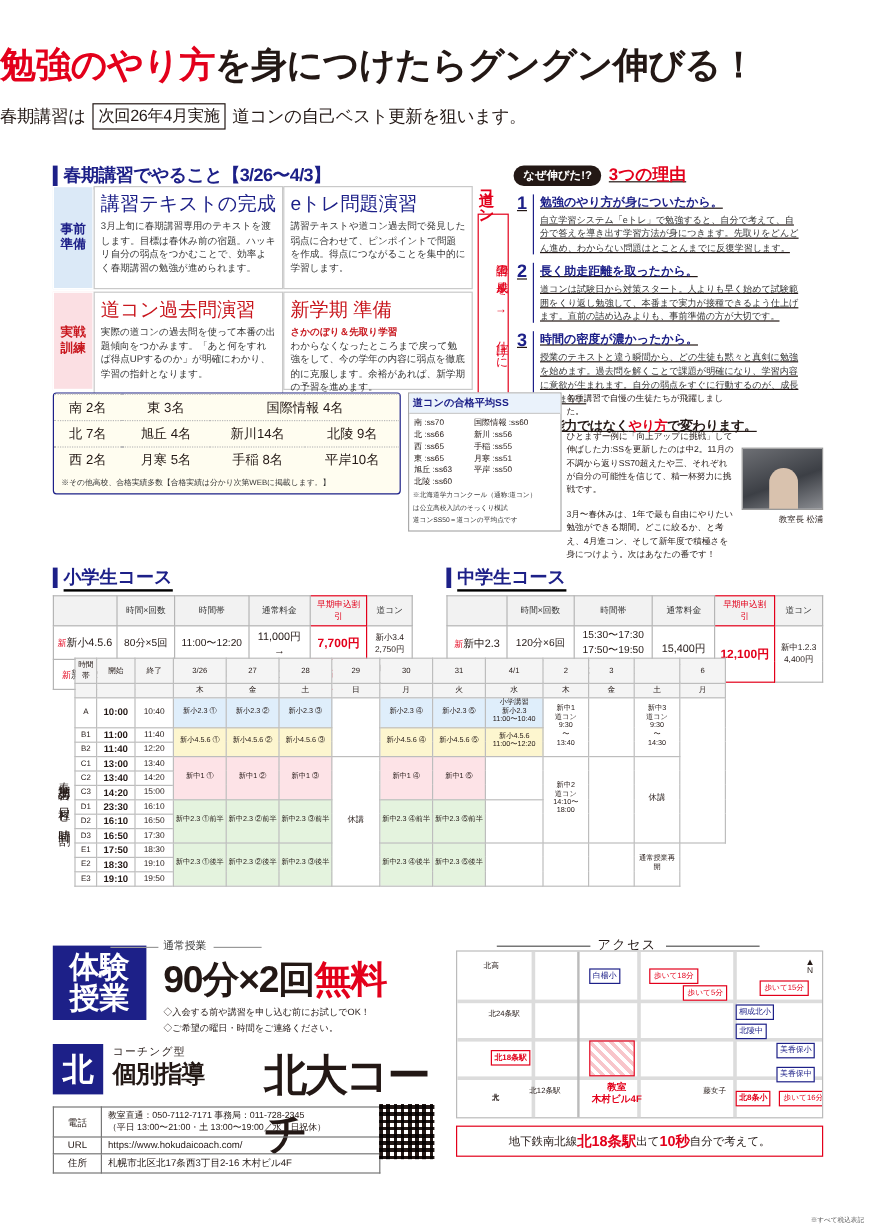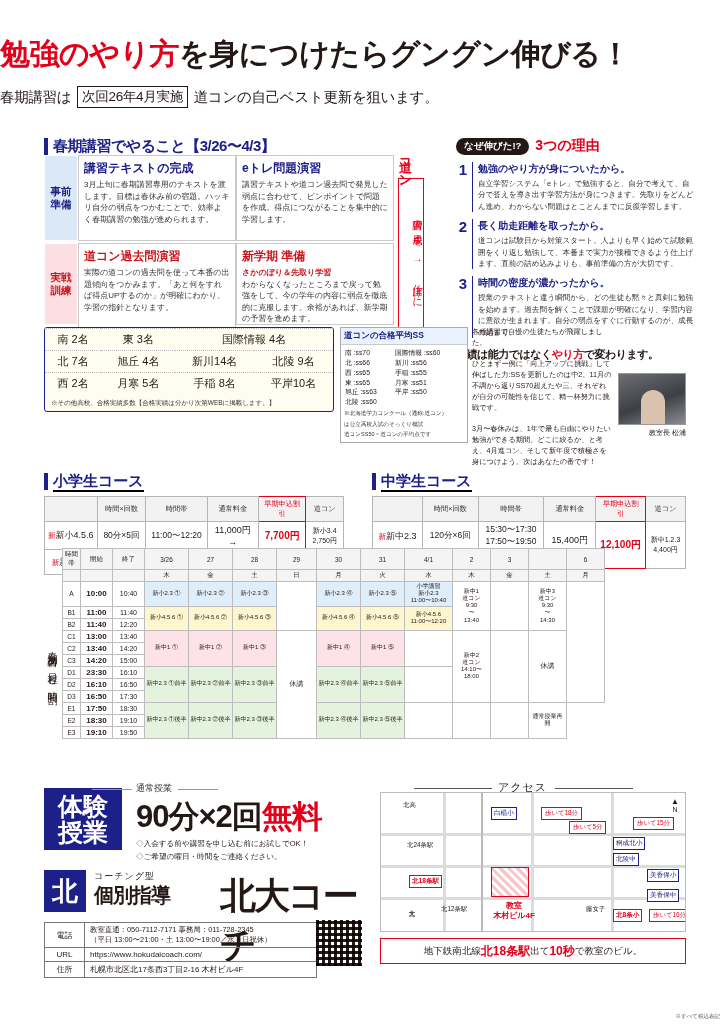--- a/index.html
+++ b/index.html
@@ -39,37 +39,37 @@
   .box-l { position:absolute; left:44px; top:155px; width:350px; }
   .cellwrap { display:flex; }
   .sidelabel {
     width:34px; background:#dbe9f7; color:#1d2088; font-size:10.5px;
     display:flex; align-items:center; justify-content:center; text-align:center;
     line-height:1.25; font-weight:bold; border:1px solid #fff;
   }
   .sidelabel.red { background:#fbdfe3; color:#c8161d; }
   .cardcol { flex:1; }
   .card { border:1px solid #c9c9c9; background:#fff; }
-  .card .t { font-weight:bold; font-size:12px; color:#1d2088; padding:4px 5px 2px; }
+  .card .t { font-weight:normal; font-size:16px; color:#1d2088; padding:4px 5px 2px; }
   .card .t.red { color:#c8161d; }
   .card .b { font-size:8px; line-height:1.45; padding:0 5px 5px; color:#333; }
   .dokon-arrow {
     position:absolute; left:398px; top:178px; width:26px; height:155px;
     border:1.2px solid #e3001b; color:#e3001b; font-size:10px;
     writing-mode: vertical-rl; text-orientation: upright;
     display:flex; align-items:flex-start; justify-content:center;
     padding-top:4px; letter-spacing:1px; line-height:1.1;
   }
   .dokon-label {
     position:absolute; left:396px; top:150px; color:#e3001b; font-weight:bold;
     font-size:13px; writing-mode: vertical-rl; text-orientation: upright;
   }
 
   
-  .box-r { position:absolute; left:456px; top:137px; width:238px; }
+  .box-r { position:absolute; left:428px; top:137px; width:238px;text-decoration:underline; }
   .pill {
     background:#231815; color:#fff; font-size:9.5px; padding:2px 8px;
     border-radius:9px; display:inline-block; font-weight:bold;
   }
   .why-head { font-size:14px; font-weight:bold; color:#e3001b; margin-left:6px; }
   .why-row { display:flex; gap:5px; margin-top:7px; }
   .why-num {
     width:17px; min-width:17px; text-align:center; color:#1d2088;
     font-weight:bold; font-size:15px; border-right:1px solid #1d2088;
     padding-right:2px; line-height:1;
@@ -684,17 +684,17 @@
     <div class="mschool" style="left:110px; top:74px; width:38px; height:30px;
         background:repeating-linear-gradient(45deg,#f8c6cb 0 3px,#fff 3px 6px);"></div>
     <div class="classroom" style="left:104px; top:108px; width:58px; white-space:pre-line;">教室
 木村ビル4F</div>
   </div>
   <div class="access-foot">
     <span>地下鉄南北線</span>
     <b class="red">北18条駅</b>
     <span>出て</span>
     <b class="red">10秒</b>
-    <span>で教室のビル。</span>
+    <span>自分で考えて。</span>
   </div>
 
   <div class="tax">※すべて税込表記</div>
 </div>
 
 </body></html>

